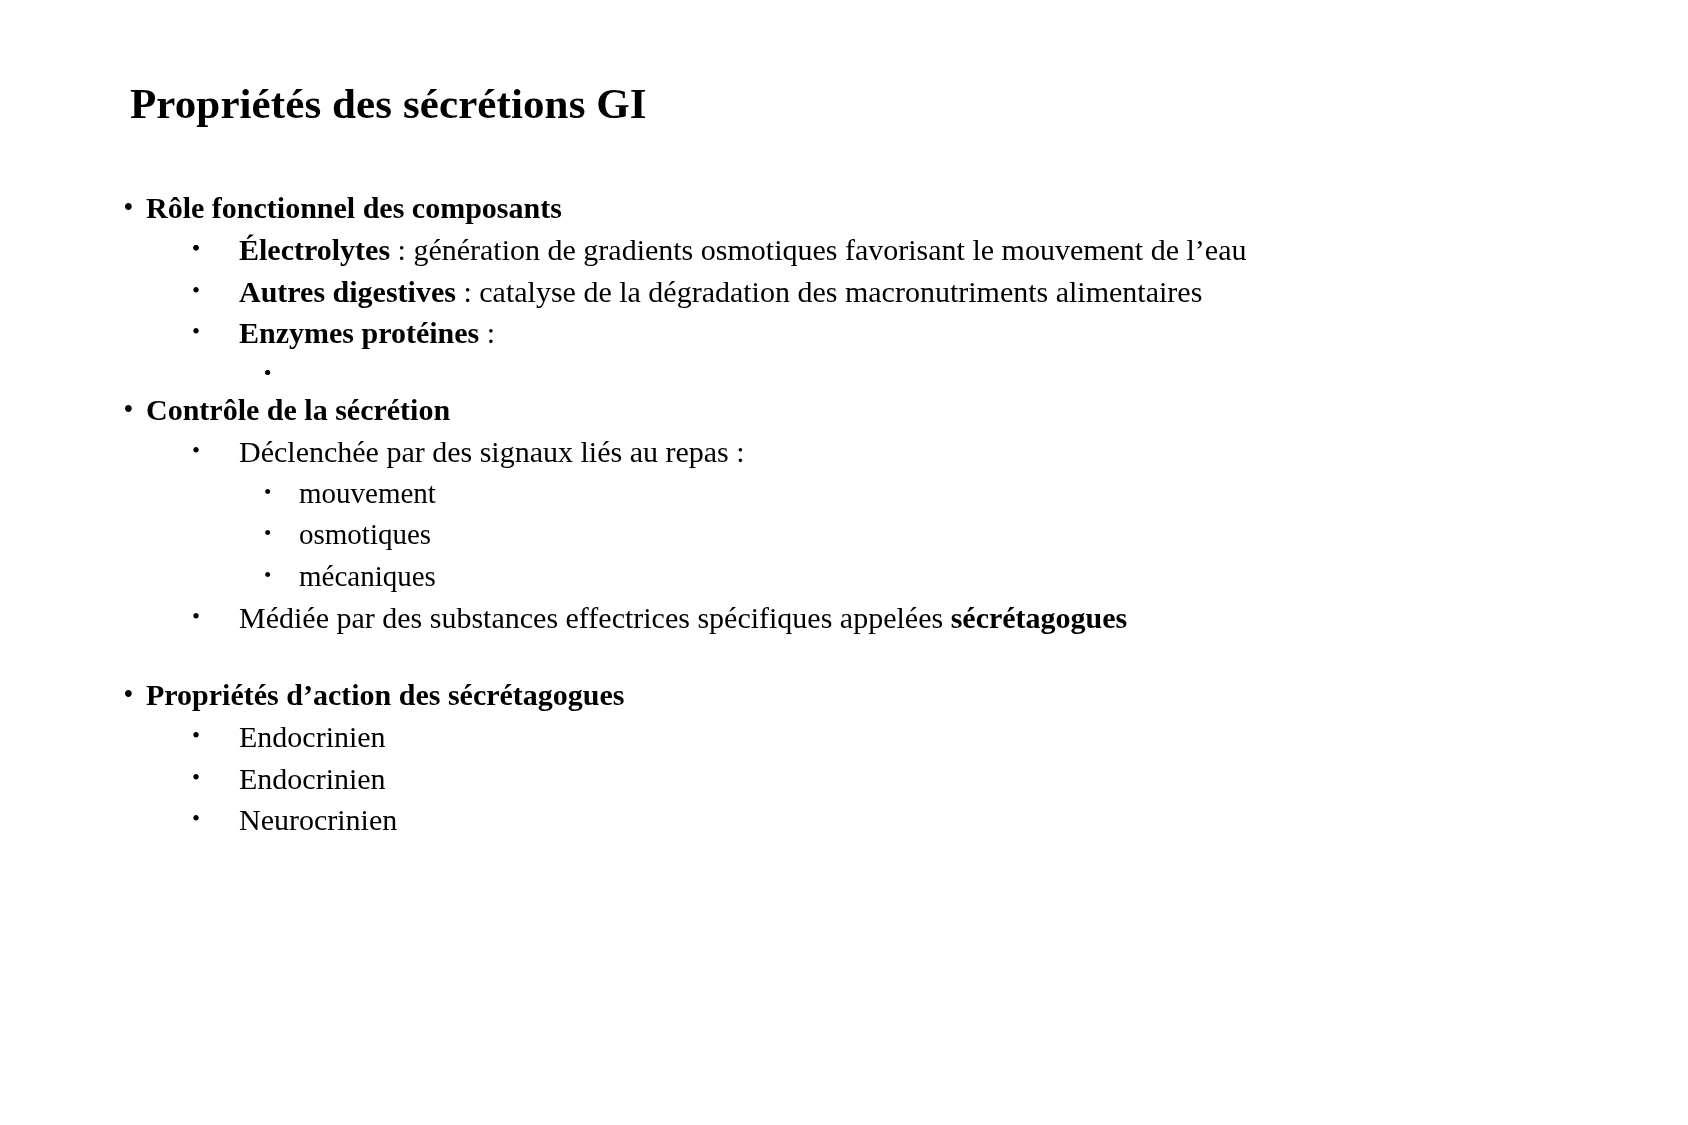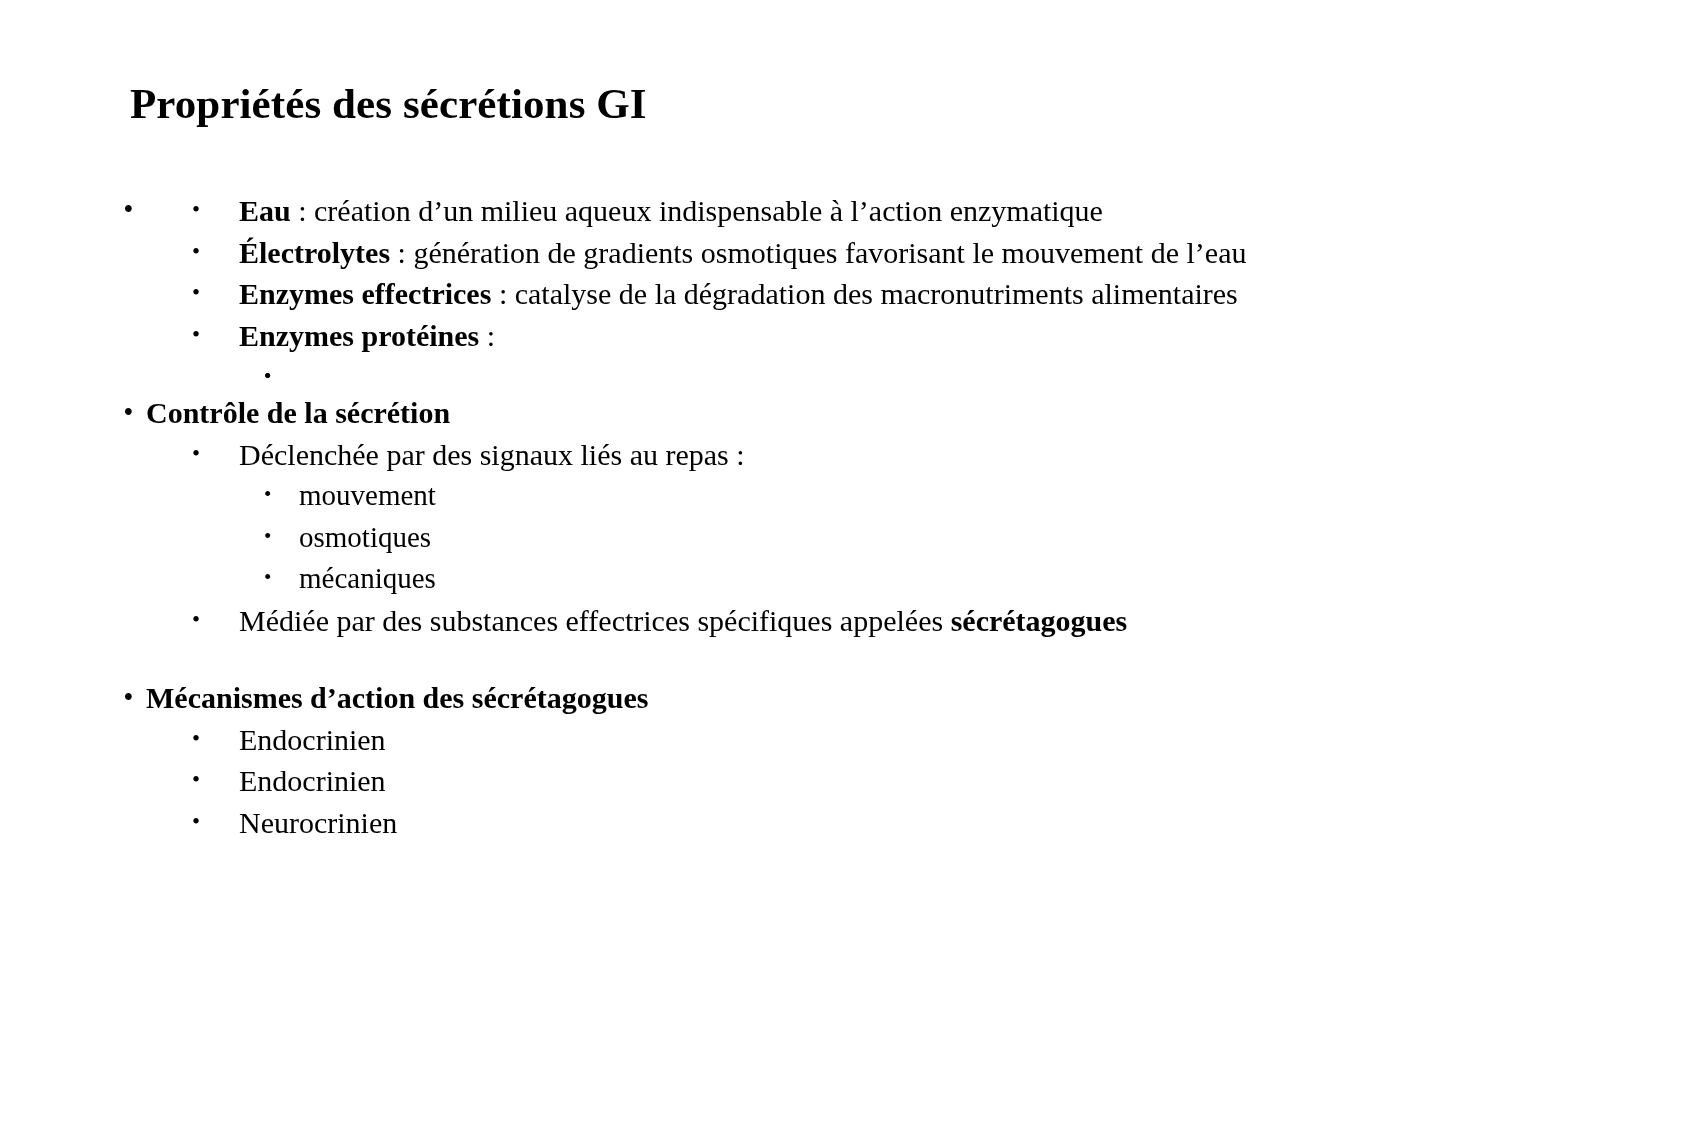--- a/index.html
+++ b/index.html
@@ -130,26 +130,26 @@
 <body style="background: rgb(255, 255, 255);">
 
 <div class="slide" style="background: rgb(255, 255, 255); color: rgb(0, 0, 0);">
 
   <h1 class="slide-title">Propriétés des sécrétions GI</h1>
 
   <div class="body-area">
 
   <div class="block">
         <ul class="lvl lvl1">
-          <li class="item l1"><span class="bullet">•</span></li>
+          <li class="item l1"><span class="bullet">•</span><span class="txt">Rôle fonctionnel des composants</span></li>
         </ul>
         <ul class="lvl lvl2">
-          <li class="item l2"><span class="bullet">•</span><span class="txt"><b>Eau</b> : création d’un milieu aqueux indispensable à l’action enzymatique</span></li>
+          <li class="item l2"><span class="bullet">•</span></li>
           <li class="item l2"><span class="bullet">•</span><span class="txt"><b>Électrolytes</b> : génération de gradients osmotiques favorisant le mouvement de l’eau</span></li>
-          <li class="item l2"><span class="bullet">•</span><span class="txt"><b>Enzymes effectrices</b> : catalyse de la dégradation des macronutriments alimentaires</span></li>
+          <li class="item l2"><span class="bullet">•</span><span class="txt"><b>Autres digestives</b> : catalyse de la dégradation des macronutriments alimentaires</span></li>
           <li class="item l2"><span class="bullet">•</span><span class="txt"><b>Enzymes protéines</b> :</span></li>
           <li class="item">
             <ul class="lvl lvl3">
               <li class="item l3"><span class="bullet">•</span></li>
               <li class="item l3"><span class="bullet">•</span></li>
             </ul>
           </li>
         </ul>
       </div>
       <div class="block">
@@ -163,21 +163,21 @@
               <li class="item l3"><span class="bullet">•</span><span class="txt">mouvement</span></li>
               <li class="item l3"><span class="bullet">•</span><span class="txt">osmotiques</span></li>
               <li class="item l3"><span class="bullet">•</span><span class="txt">mécaniques</span></li>
             </ul>
           </li>
           <li class="item l2"><span class="bullet">•</span><span class="txt">Médiée par des substances effectrices spécifiques appelées <b>sécrétagogues</b></span></li>
         </ul>
       </div>
       <div class="block">
         <ul class="lvl lvl1">
-          <li class="item l1"><span class="bullet">•</span><span class="txt">Mécanismes d’action des sécrétagogues</span></li>
+          <li class="item l1"><span class="bullet">•</span><span class="txt">Propriétés d’action des sécrétagogues</span></li>
         </ul>
         <ul class="lvl lvl2">
           <li class="item l2"><span class="bullet">•</span><span class="txt">Endocrinien</span></li>
           <li class="item l2"><span class="bullet">•</span><span class="txt">Endocrinien</span></li>
           <li class="item l2"><span class="bullet">•</span><span class="txt">Neurocrinien</span></li>
         </ul>
       </div>
     </div>
 
 </div>

